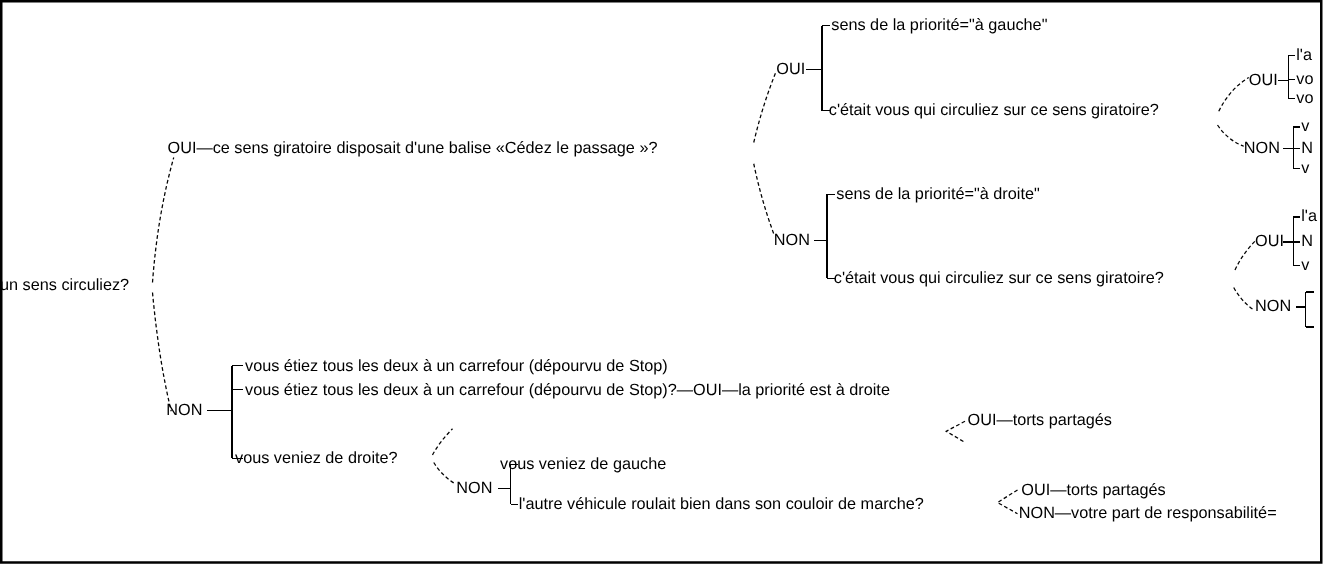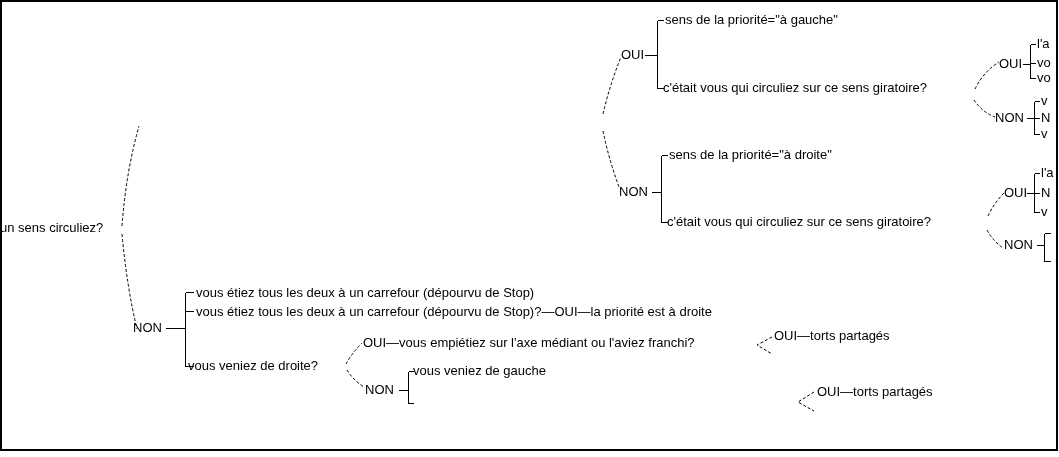--- a/index.html
+++ b/index.html
@@ -56,20 +56,21 @@
       <path class="brk" d="M 1022.5 64.5 H 1030.5 M 1030.5 44.5 V 78.5 M 1030.5 44.5 H 1036 M 1030.5 63.5 H 1036 M 1030.5 78.5 H 1036"></path>
       <path class="brk" d="M 1026.5 118.5 H 1034.5 M 1034.5 101.5 V 134.5 M 1034.5 101.5 H 1040 M 1034.5 118.5 H 1040 M 1034.5 134.5 H 1040"></path>
       <path class="brk" d="M 1026.5 193.5 H 1034.5 M 1034.5 173.5 V 212.5 M 1034.5 173.5 H 1040 M 1034.5 193.5 H 1040 M 1034.5 212.5 H 1040"></path>
       <path class="brk" d="M 1036.5 245.5 H 1044.5 M 1044.5 233.5 V 261.5 M 1044.5 233.5 H 1051 M 1044.5 261.5 H 1051"></path>
       <path class="brk" d="M 398.5 390.5 H 408.5 M 408.5 371.5 V 403.5 M 408.5 371.5 H 414 M 408.5 403.5 H 414"></path>
     </g>
   </svg>
 
   <span class="t" style="left:0px;top:221px">un sens circuliez?</span>
 
+  <span class="t" style="left:134px;top:111px">OUI—ce sens giratoire disposait d'une balise «Cédez le passage »?</span>
 
   <span class="t" style="left:621px;top:48px">OUI</span>
   <span class="t" style="left:665px;top:13px">sens de la priorité="à gauche"</span>
   <span class="t" style="left:663px;top:81px">c'était vous qui circuliez sur ce sens giratoire?</span>
 
   <span class="t" style="left:999px;top:57px">OUI</span>
   <span class="t" style="left:1037px;top:37px">l'a</span>
   <span class="t" style="left:1037px;top:56px">vo</span>
   <span class="t" style="left:1037px;top:71px">vo</span>
 
@@ -86,21 +87,22 @@
   <span class="t" style="left:1041px;top:166px">l'a</span>
   <span class="t" style="left:1041px;top:186px">N</span>
   <span class="t" style="left:1041px;top:205px">v</span>
   <span class="t" style="left:1004px;top:238px">NON</span>
 
   <span class="t" style="left:133px;top:321px">NON</span>
   <span class="t" style="left:196px;top:286px">vous étiez tous les deux à un carrefour (dépourvu de Stop)</span>
   <span class="t" style="left:196px;top:305px">vous étiez tous les deux à un carrefour (dépourvu de Stop)?—OUI—la priorité est à droite</span>
   <span class="t" style="left:188px;top:359px">vous veniez de droite?</span>
 
-  <span class="t" style="left:363px;top:336px">OUI—vous empiétiez sur l'axe médiant ou l'aviez franchi?</span>
   <span class="t" style="left:774px;top:329px">OUI—torts partagés</span>
 
   <span class="t" style="left:365px;top:383px">NON</span>
-  <span class="t" style="left:413px;top:364px">vous veniez de gauche</span>
+  <span class="t" style="left:400px;top:364px">vous veniez de gauche</span>
+  <span class="t" style="left:415px;top:396px">l'autre véhicule roulait bien dans son couloir de marche?</span>
   <span class="t" style="left:817px;top:385px">OUI—torts partagés</span>
+  <span class="t" style="left:815px;top:403px">NON—votre part de responsabilité=</span>
 
   <div class="frame"></div>
 </div>
 
 </body></html>

